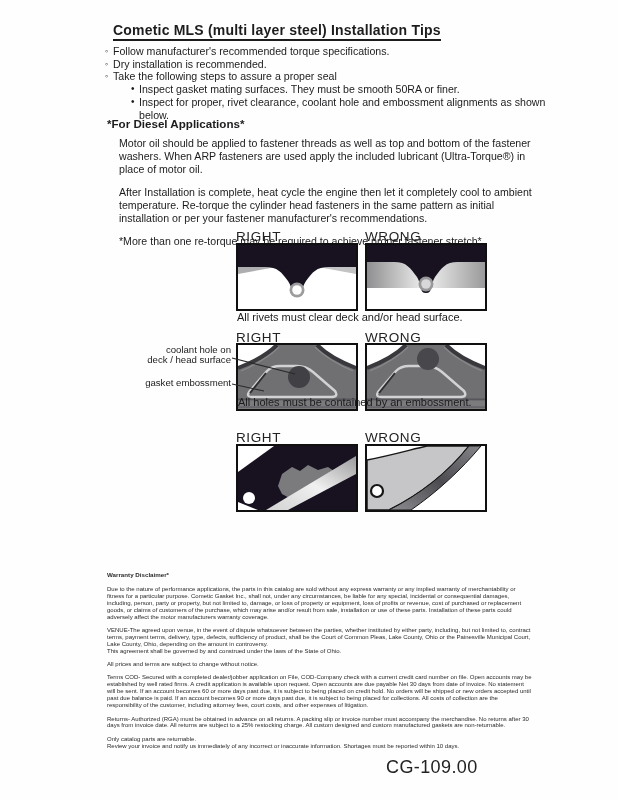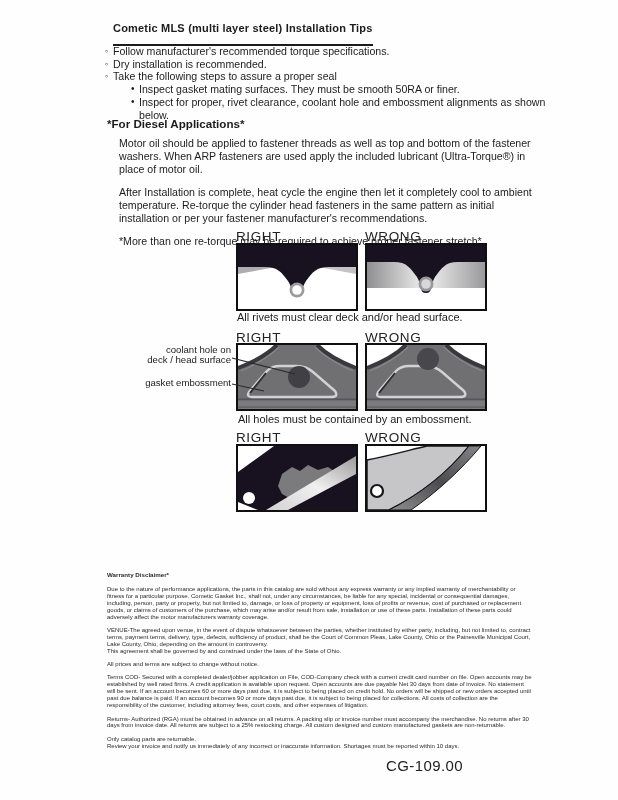--- a/index.html
+++ b/index.html
@@ -3,22 +3,22 @@
 <meta charset="utf-8">
 <style>
   html,body{margin:0;padding:0;background:#ffffff;}
   .page{
     position:relative;width:618px;height:800px;background:#fefefe;
     font-family:"Liberation Sans", sans-serif;color:#1c1c1e;overflow:hidden;
   }
   .abs{position:absolute;}
   
   .title{
-    left:113px;top:22px;font-size:11px;font-weight:bold;letter-spacing:.2px;
-    border-bottom:2px solid #1c1c1e;padding-bottom:10px;white-space:nowrap;
+    left:113px;top:22px;font-size:14px;font-weight:bold;letter-spacing:.2px;
+    border-bottom:2px solid #1c1c1e;padding-bottom:1px;white-space:nowrap;
   }
   
   .bullets{left:105px;top:45px;font-size:10.6px;line-height:12.7px;width:450px;}
   .b-row{display:flex;}
   .b-row .marker{width:8px;flex:0 0 8px;font-size:9px;line-height:12.7px;}
   .b-row.sub{margin-left:26px;}
   .b-row.sub .marker{font-size:10px;}
   
   .diesel{left:107px;top:117px;width:436px;font-size:10.6px;line-height:13px;}
   .diesel h2{font-size:11.6px;font-weight:bold;margin:0 0 7px 0;}
@@ -28,21 +28,21 @@
   .dg-label{width:122px;font-size:13.5px;letter-spacing:.6px;color:#222;}
   .dg-caption{font-size:11px;line-height:11.8px;color:#1c1c1e;white-space:pre-line;}
   .panel{width:122px;height:68px;display:block;}
   .ann{font-size:9.6px;line-height:10.3px;text-align:right;white-space:pre-line;color:#222;}
   .leader{pointer-events:none;}
   
   .legal{left:107px;top:572px;width:426px;font-size:6px;line-height:6.9px;color:#2a2a2c;}
   .legal .lg-head{font-weight:bold;font-size:6.2px;margin:0 0 7px 0;}
   .legal p{margin:0 0 6.5px 0;white-space:pre-line;}
   
-  .footer-code{left:386px;top:757px;font-size:15px;letter-spacing:.4px;color:#222;}
+  .footer-code{left:386px;top:757px;font-size:18px;letter-spacing:.4px;color:#222;}
 </style>
 </head>
 <body>
 
 <div class="page">
 
   <div class="abs title">Cometic MLS (multi layer steel) Installation Tips</div>
 
   <div class="abs bullets">
     <div class="b-row">
@@ -136,21 +136,21 @@
       <path d="M5,28 C20,22 35,12 43,4" stroke="#88888b" stroke-width="1.2" fill="none"></path>
       <path d="M117,28 C102,22 87,12 79,4" stroke="#88888b" stroke-width="1.2" fill="none"></path>
       <rect x="2" y="55.5" width="118" height="2" fill="#55555a"></rect>
       <rect x="2" y="57.5" width="118" height="8.5" fill="#7b7b7e"></rect>
       <rect x="2" y="63.5" width="118" height="1.2" fill="#5f5f63"></rect>
       <path d="M16,54 L95,54 Q103,54 99,48 L77,29 Q70,23 61,23 L44,23 Q36,23 31,28 L13,49 Q10,54 16,54 Z" fill="none" stroke="#d2d2d4" stroke-width="2.4" stroke-linejoin="round"></path>
       <path d="M14,50 L30,30" stroke="#2c2c30" stroke-width="2" fill="none"></path>
       <circle cx="63" cy="16" r="11" fill="#47474c"></circle>
       <rect x="1" y="1" width="120" height="66" fill="none" stroke="#101010" stroke-width="2"></rect>
     </svg>
-    <div class="abs dg-caption" style="left:238px;top:186px;">All holes must be contained by an embossment.</div>
+    <div class="abs dg-caption" style="left:238px;top:169px;">All holes must be contained by an embossment.</div>
 
     <svg class="abs leader" style="left:0;top:0;" width="618" height="332">
       <line x1="232" y1="130" x2="295" y2="146" stroke="#2a2a2a" stroke-width="1.1"></line>
       <line x1="232" y1="156" x2="264" y2="163" stroke="#2a2a2a" stroke-width="1.1"></line>
     </svg>
 
     <div class="abs dg-label" style="left:236px;top:202px;">RIGHT</div>
     <div class="abs dg-label" style="left:365px;top:202px;">WRONG</div>
 
     <svg class="abs panel" style="left:236px;top:216px;" viewBox="0 0 122 68">

